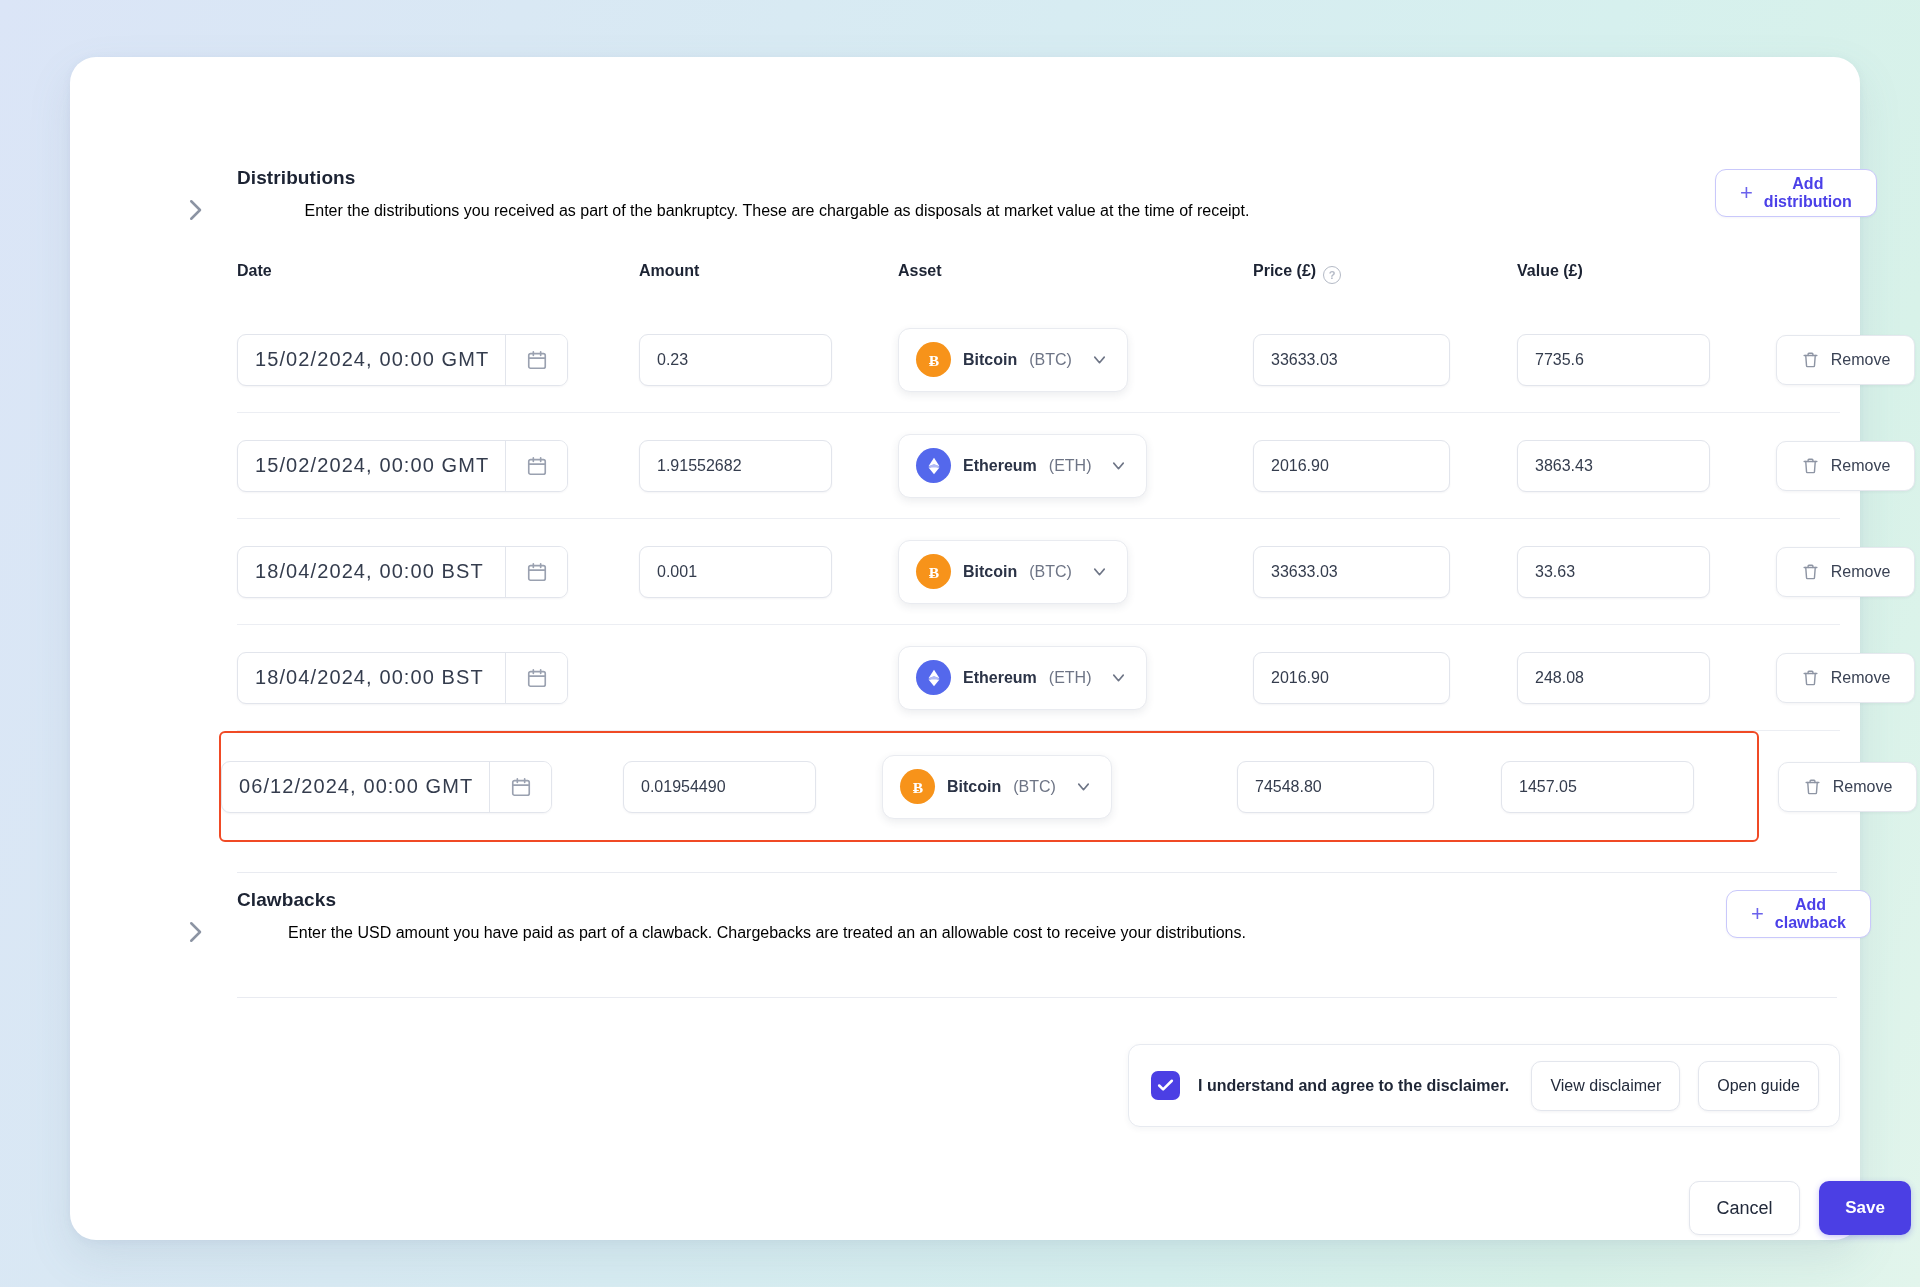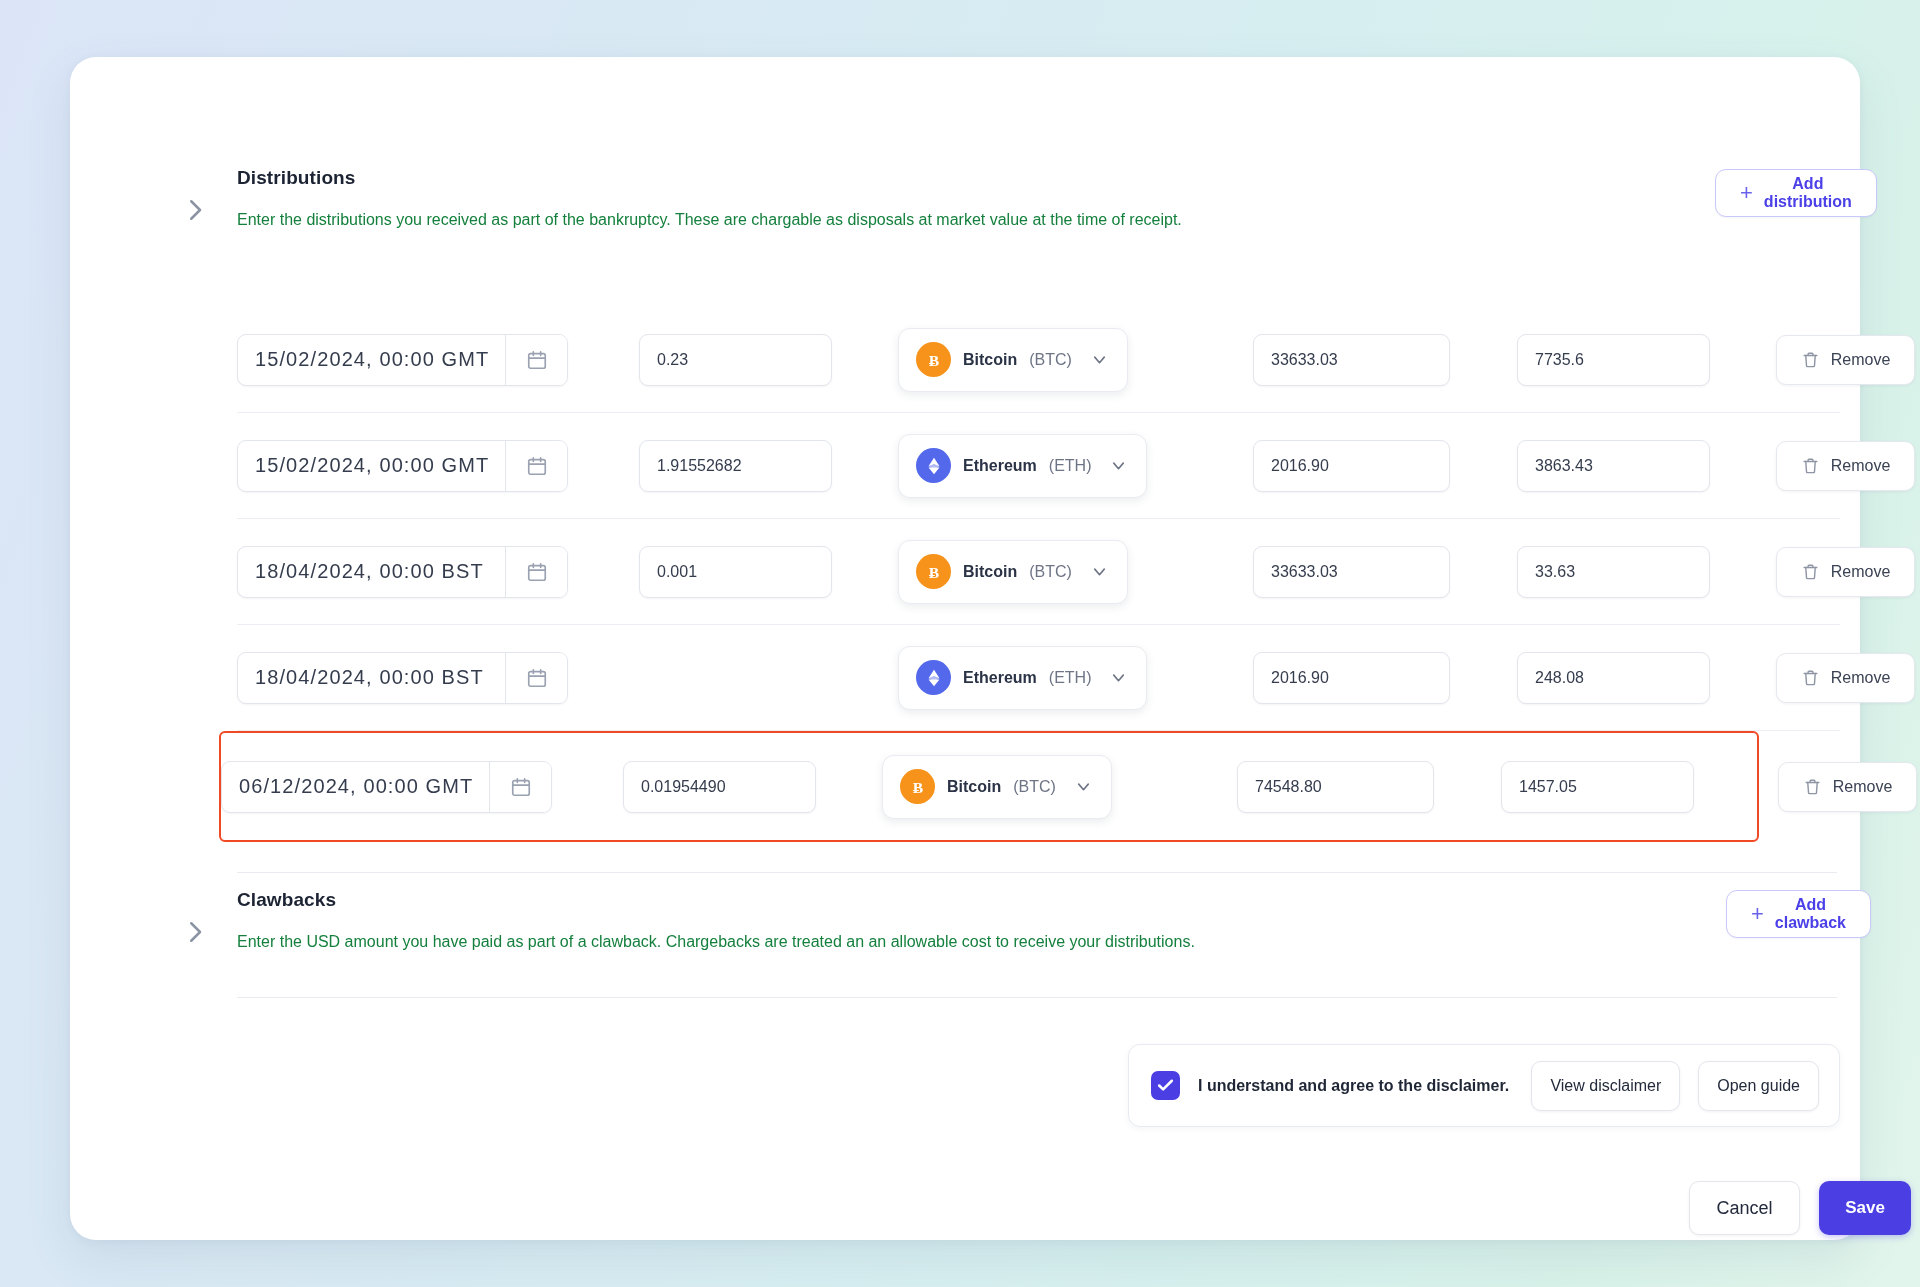--- a/index.html
+++ b/index.html
@@ -30,22 +30,22 @@
     color: #8c94a3;
   }
   .chevron svg { width: 30px; height: 30px; display: block; }
 
   .sec-head { position: absolute; }
   .sec-title {
     font-size: 19px; font-weight: 700; color: #1c2333;
     letter-spacing: 0.1px;
   }
   .sec-desc {
-    font-size: 16px; color: #15803d; line-height: 1.52;
-    margin-top: 19px; max-width: 1080px;
+    font-size: 16px; color: #000000; line-height: 1.52;
+    margin-top: 10px; max-width: 1080px; text-align: center;
   }
 
   
   .btn-add {
     position: absolute;
     display: inline-flex; align-items: center; justify-content: center;
     gap: 11px;
     height: 48px; padding: 0 24px;
     background: #ffffff;
     border: 1.6px solid #c9c8fb;
@@ -228,20 +228,29 @@
     </div>
     <div class="sec-head" style="left:167px; top:110px; width:1080px;">
       <div class="sec-title">Distributions</div>
       <div class="sec-desc">Enter the distributions you received as part of the bankruptcy. These are chargable as disposals at market value at the time of receipt.</div>
     </div>
     <button class="btn-add" style="left:1645px; top:112px;">
       <span class="plus">+</span>
       <span>Add distribution</span>
     </button>
 
+    <div class="thead">
+      <div class="th" style="left:0px;">Date</div>
+      <div class="th" style="left:402px;">Amount</div>
+      <div class="th" style="left:661px;">Asset</div>
+      <div class="th" style="left:1016px;">
+        <span>Price (£)</span><span class="help-ic">?</span>
+      </div>
+      <div class="th" style="left:1280px;">Value (£)</div>
+    </div>
 
     <div class="rows" id="rows-container">
         <div class="row">
           <div class="cell" style="left:0px;">
             <div class="date-field">
               <span class="date-val">15/02/2024, 00:00 GMT</span>
               <span class="cal-btn">
                 <svg viewBox="0 0 24 24" fill="none" stroke="currentColor" stroke-width="1.8" stroke-linecap="round" stroke-linejoin="round">
                   <rect x="3" y="5" width="18" height="16" rx="2"></rect>
                   <path d="M3 10h18"></path>

